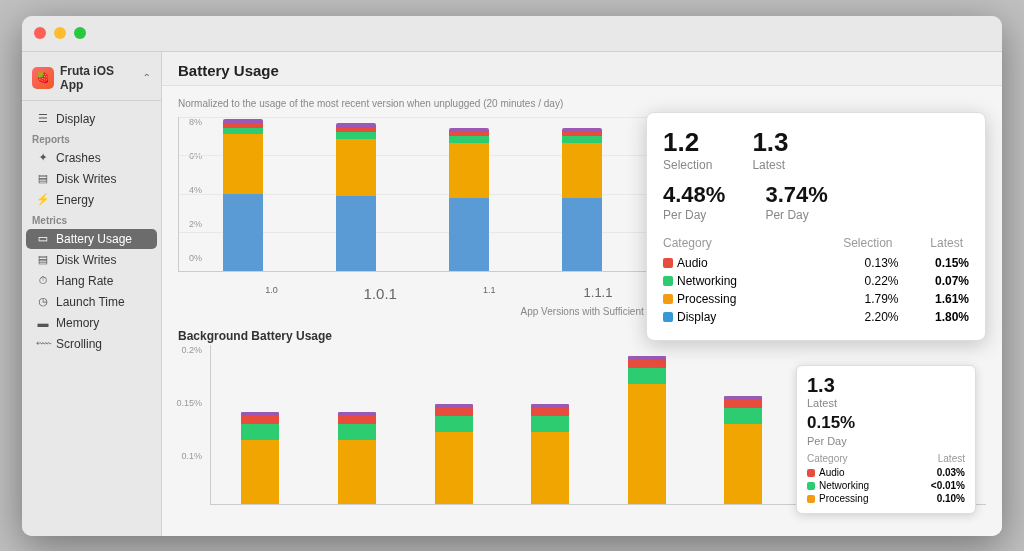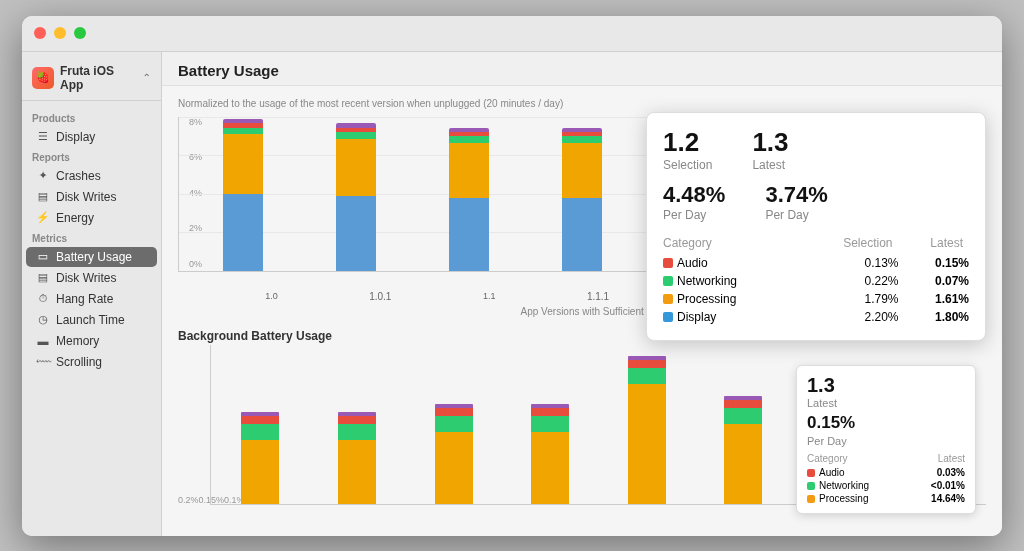--- a/index.html
+++ b/index.html
@@ -186,21 +186,21 @@
       gap: 6px;
       border-left: 1px solid #ccc;
       border-bottom: 1px solid #ccc;
       padding: 0 4px;
     }
     .bg-y-labels {
       position: absolute;
       left: 0; top: 0; bottom: 0;
       width: 28px;
       display: flex;
-      flex-direction: row;
+      flex-direction: column;
       justify-content: space-between;
       align-items: flex-end;
       padding-right: 4px;
       padding-bottom: 0;
     }
     
     .bg-tooltip {
       position: absolute;
       top: 20px;
       right: 10px;
@@ -236,21 +236,20 @@
 
   <div class="window-body">
 
     <div class="sidebar">
       <div class="sidebar-app-header">
         <div class="app-icon">🍓</div>
         <span class="app-name">Fruta iOS App</span>
         <span class="chevron">⌃</span>
       </div>
 
-      <div class="sidebar-section-label">Products</div>
       <div class="sidebar-item">
         <span class="si-icon">☰</span>
         <span>Display</span>
       </div>
 
       <div class="sidebar-section-label">Reports</div>
       <div class="sidebar-item">
         <span class="si-icon">✦</span>
         <span>Crashes</span>
       </div>
@@ -381,23 +380,23 @@
                         <div style="height: 2.89855%; background: rgb(231, 76, 60); width: 100%;"></div>
                         <div style="height: 2.89855%; background: rgb(155, 89, 182); width: 100%;"></div>
                       </div>
                     </div>
                   </div>
               </div>
             </div>
 
             <div id="on-screen-xlabels" style="display:flex;margin-left:32px;padding:0 10px;gap:6px;">
                 <div style="flex: 1 1 0%; text-align: center; font-size: 9px; color: rgb(102, 102, 102); padding-top: 2px;">1.0</div>
-                <div style="flex: 1 1 0%; text-align: center; font-size: 10px; color: rgb(102, 102, 102); padding-top: 2px;">1.0.1</div>
+                <div style="flex: 1 1 0%; text-align: center; font-size: 15px; color: rgb(102, 102, 102); padding-top: 2px;">1.0.1</div>
                 <div style="flex: 1 1 0%; text-align: center; font-size: 9px; color: rgb(102, 102, 102); padding-top: 2px;">1.1</div>
-                <div style="flex: 1 1 0%; text-align: center; font-size: 10px; color: rgb(102, 102, 102); padding-top: 2px;">1.1.1</div>
+                <div style="flex: 1 1 0%; text-align: center; font-size: 13px; color: rgb(102, 102, 102); padding-top: 2px;">1.1.1</div>
                 <div style="flex: 1 1 0%; text-align: center; font-size: 9px; color: rgb(102, 102, 102); padding-top: 2px;">1.1.2</div>
                 <div style="flex: 1 1 0%; text-align: center; font-size: 9px; color: rgb(102, 102, 102); padding-top: 2px;">1.1.3</div>
                 <div style="flex: 1 1 0%; text-align: center; font-size: 9px; color: rgb(102, 102, 102); padding-top: 2px;">1.2</div>
               </div>
             <div class="x-axis-title" style="margin-left:32px;">App Versions with Sufficient Usage</div>
           </div>
 
           <div class="tooltip-popup" style="top:-5px; right:0px;">
             <div class="tooltip-top">
               <div class="tooltip-metric">
@@ -550,21 +549,21 @@
                   <tr>
       <td><span class="color-dot" style="background:#e74c3c;width:8px;height:8px;"></span>Audio</td>
       <td>0.03%</td>
     </tr>
                   <tr>
       <td><span class="color-dot" style="background:#2ecc71;width:8px;height:8px;"></span>Networking</td>
       <td>&lt;0.01%</td>
     </tr>
                   <tr>
       <td><span class="color-dot" style="background:#f39c12;width:8px;height:8px;"></span>Processing</td>
-      <td>14.64%</td>
+      <td>0.10%</td>
     </tr>
                 </tbody>
             </table>
           </div>
         </div>
       </div>
 
     </div>
   </div>
 </div>

